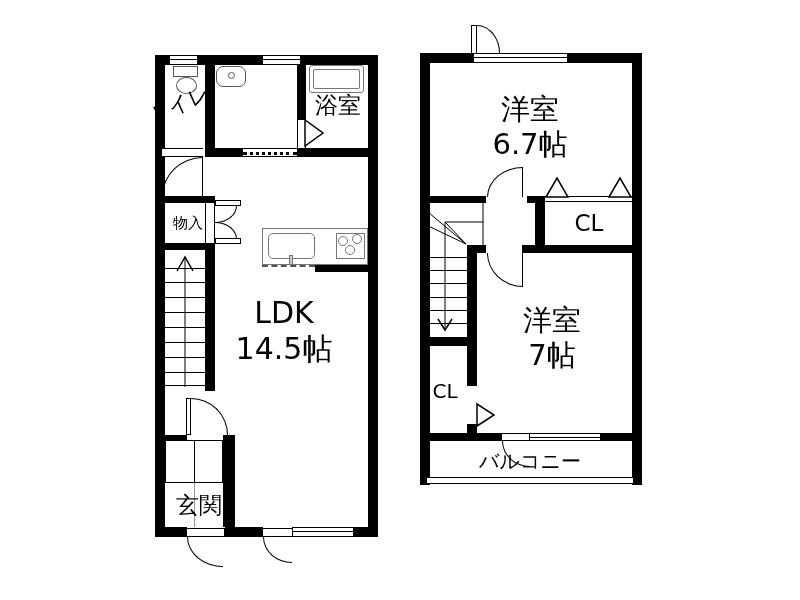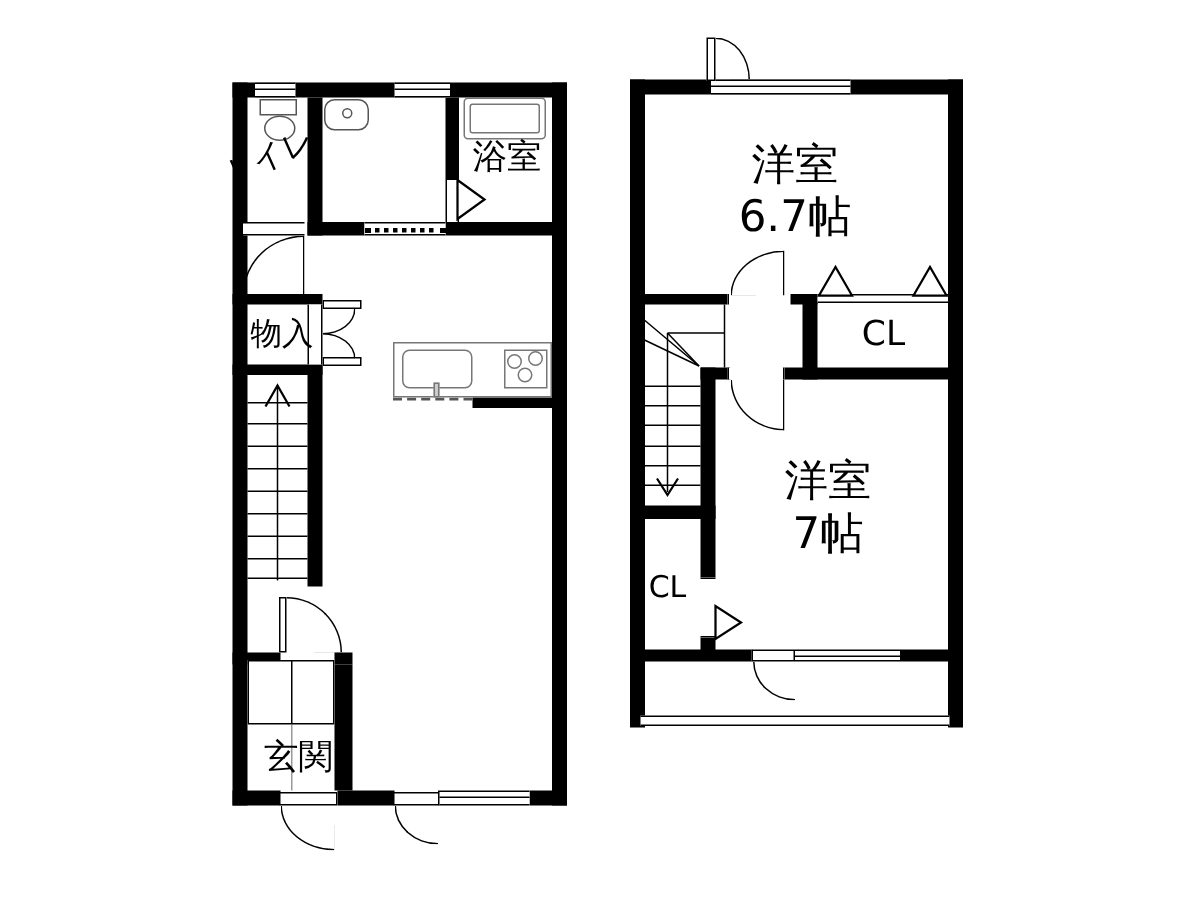--- a/index.html
+++ b/index.html
@@ -166,22 +166,25 @@
     <polygon points="305,120 305,146 323,133" fill="#fff" stroke="#000" stroke-width="1.5"></polygon>
 
     <polygon points="477,404 477,426 494,415" fill="#fff" stroke="#000" stroke-width="1.5"></polygon>
 
     <polygon points="546,197 557,178 568,197" fill="#fff" stroke="#000" stroke-width="1.5"></polygon>
     <polygon points="609,197 620,178 631,197" fill="#fff" stroke="#000" stroke-width="1.5"></polygon>
   </svg>
 
   <div class="label" style="left:179px;top:105px;font-size:21px;transform:translate(-50%,-50%) rotate(-24deg);">トイレ</div>
   <div class="label" style="left:338px;top:106px;font-size:23px;">浴室</div>
-  <div class="label" style="left:188px;top:223px;font-size:21px;">物入</div>
+  <div class="label" style="left:188px;top:223px;font-size:15px;">物入</div>
+  <div class="label" style="left:284px;top:331px;font-size:30px;">LDK
+14.5帖</div>
   <div class="label" style="left:199px;top:506px;font-size:23px;">玄関</div>
   <div class="label" style="left:530px;top:127px;font-size:29px;">洋室
 6.7帖</div>
   <div class="label" style="left:589px;top:224px;font-size:23px;">CL</div>
   <div class="label" style="left:552px;top:338px;font-size:29px;">洋室
 7帖</div>
   <div class="label" style="left:445px;top:391px;font-size:20px;">CL</div>
+  <div class="label" style="left:530px;top:461px;font-size:20px;">バルコニー</div>
 
 </div>
 
 </body></html>

